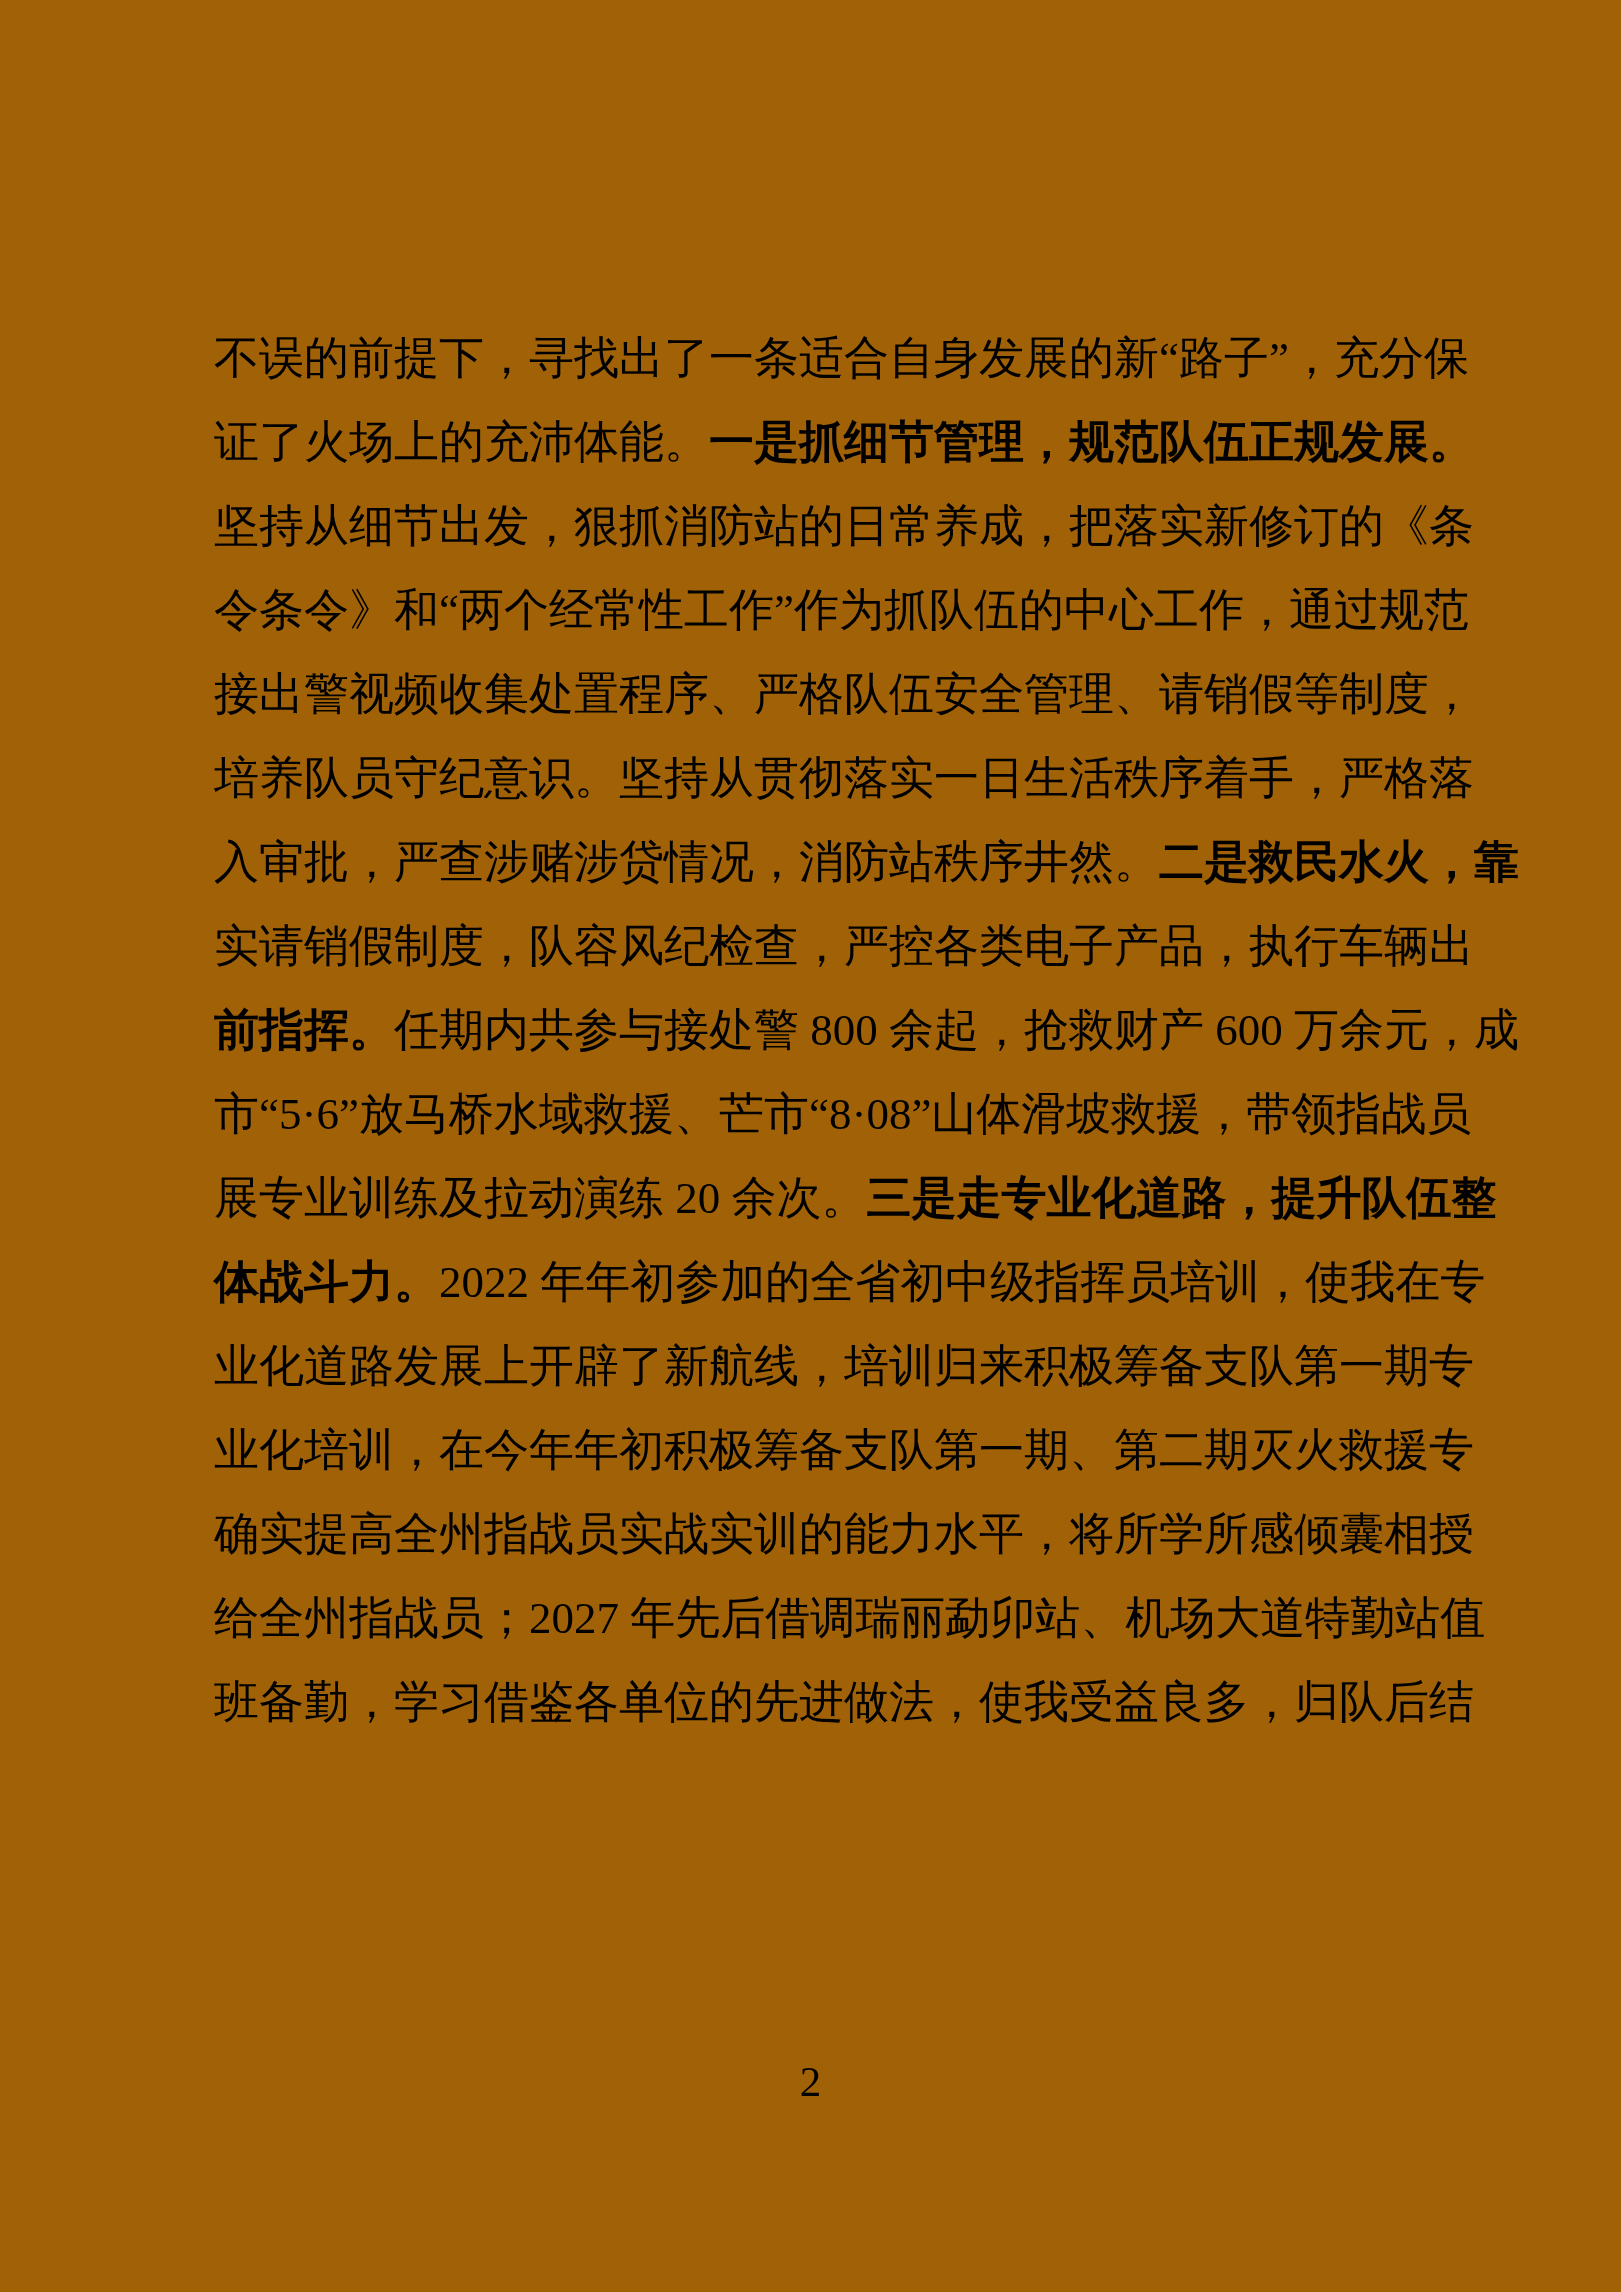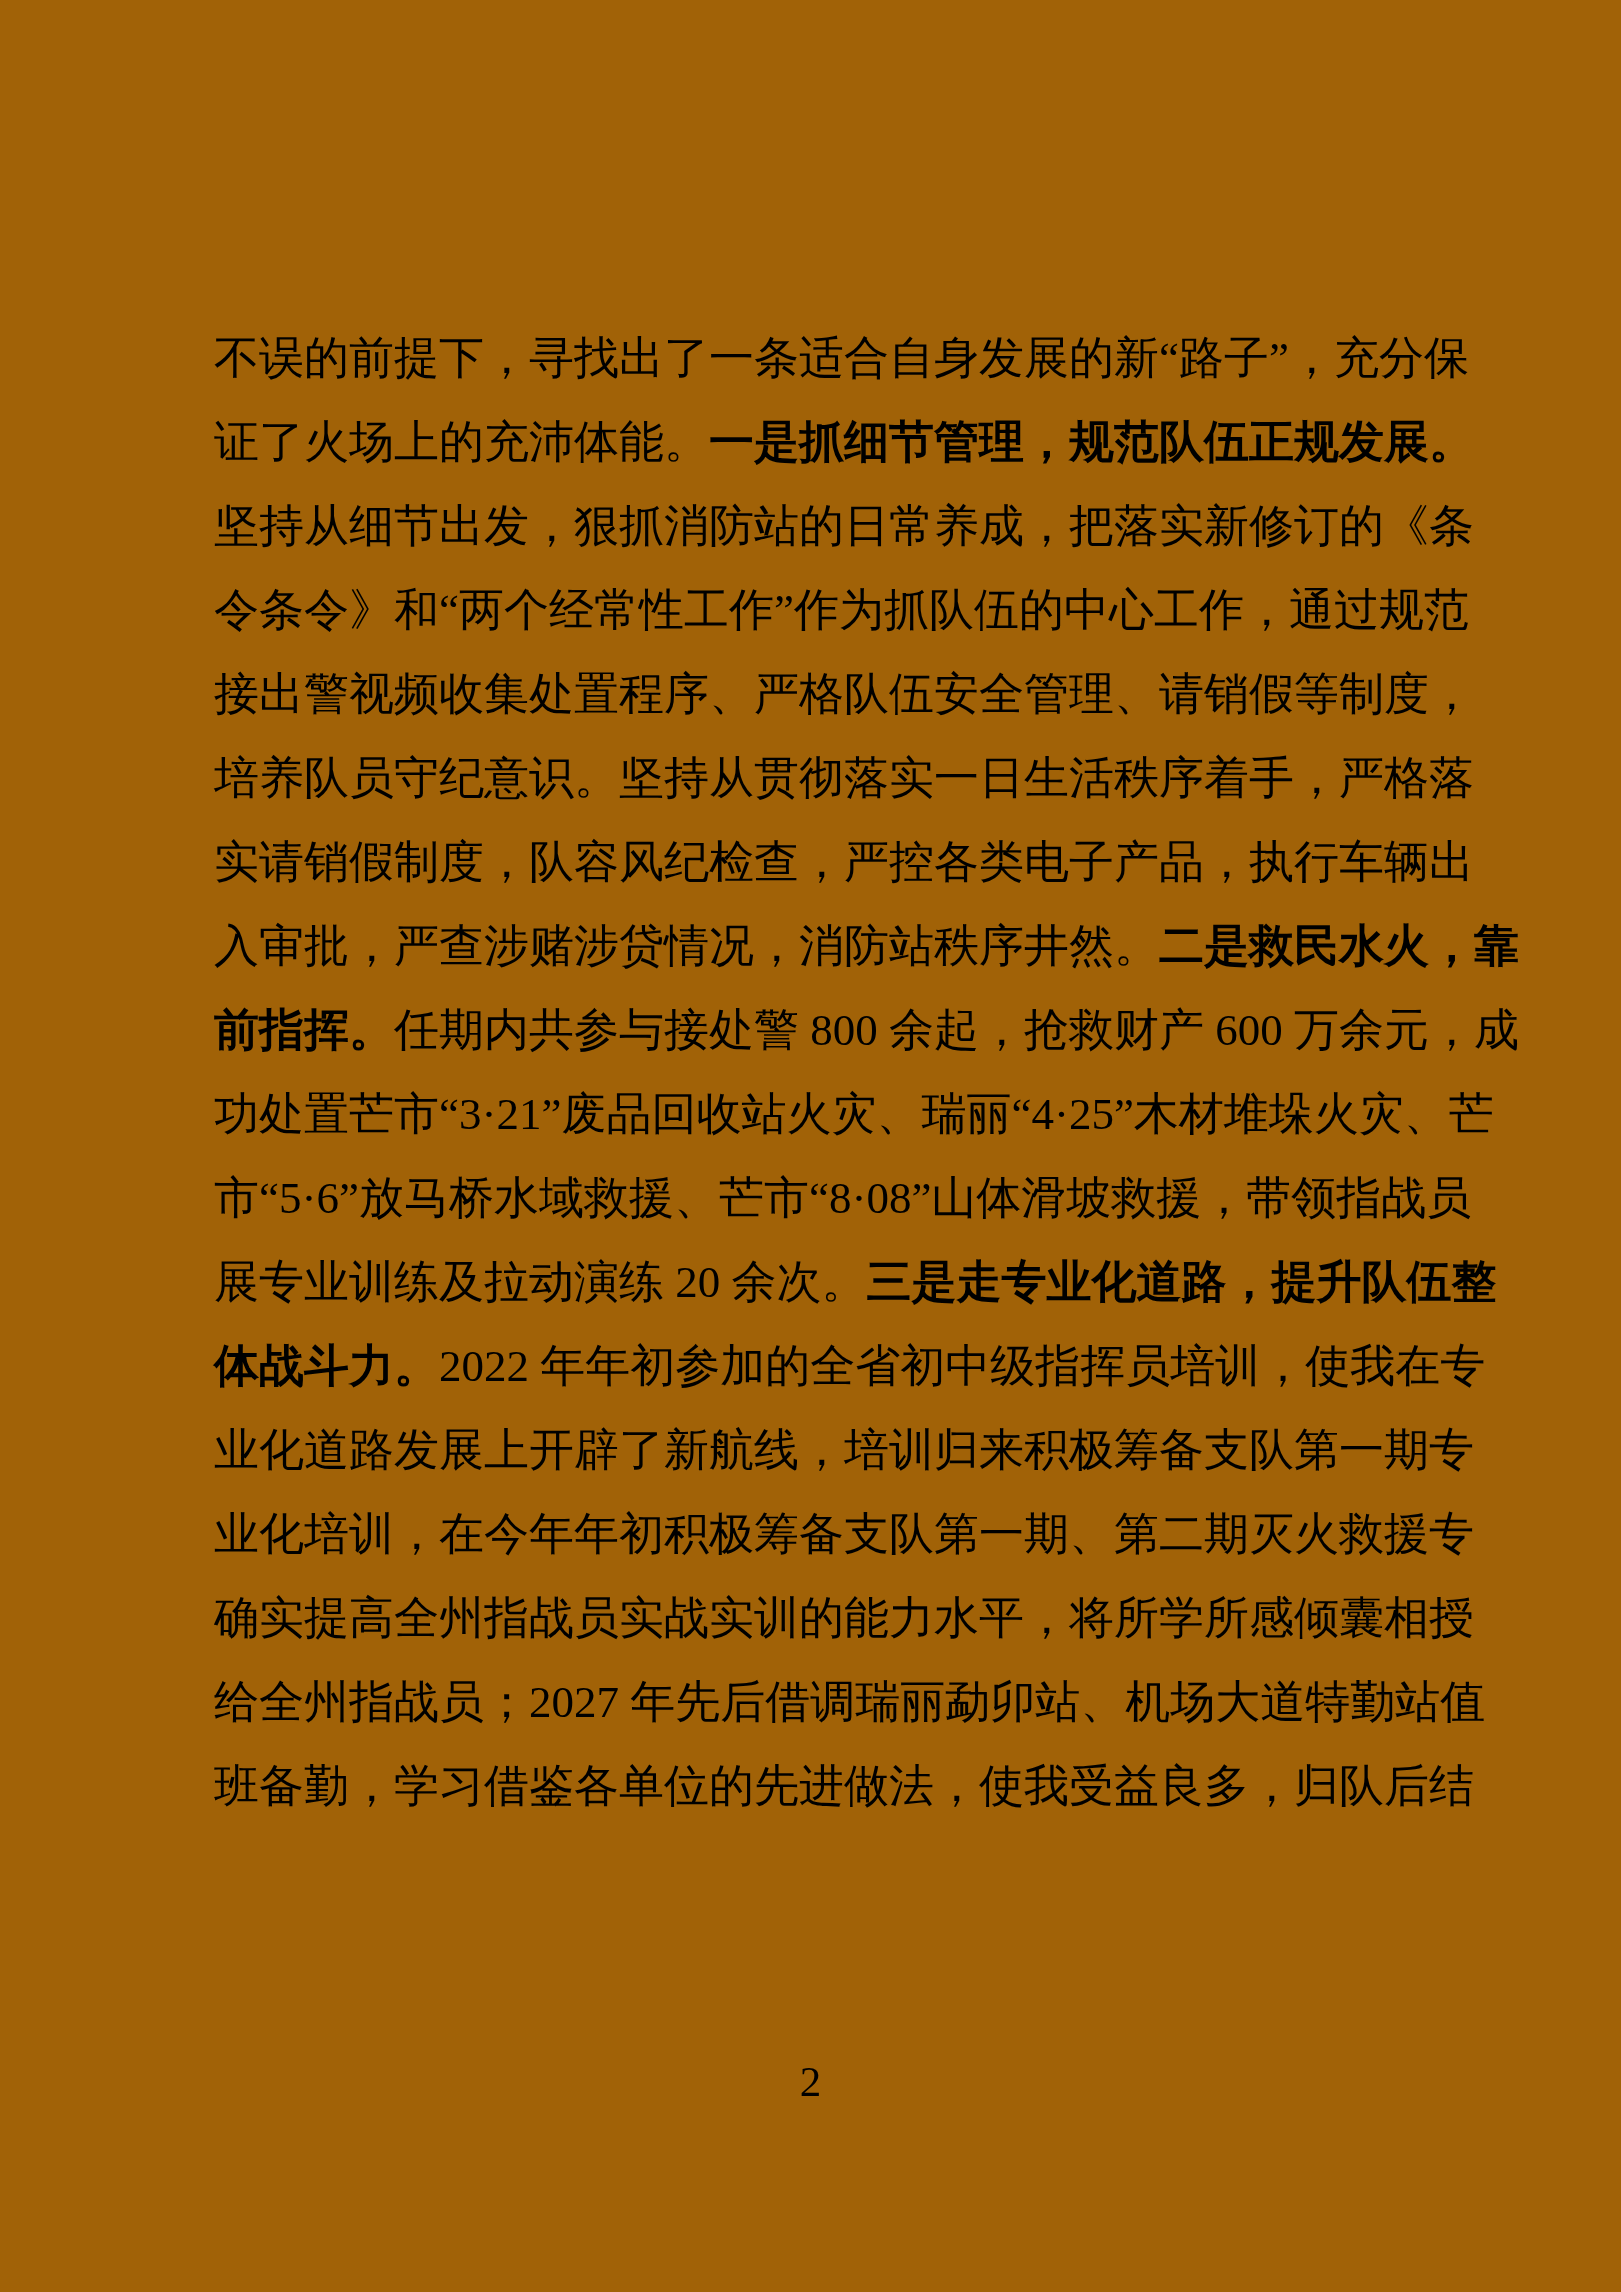--- a/index.html
+++ b/index.html
@@ -52,24 +52,23 @@
 <body>
 
 <div class="page">
   <div class="text-block" id="text-block">
       <div class="line"><span class="seg">不误的前提下，寻找出了一条适合自身发展的新“路子”，充分保</span></div>
       <div class="line"><span class="seg">证了火场上的充沛体能。</span><span class="seg seg-bold">一是抓细节管理，规范队伍正规发展。</span></div>
       <div class="line"><span class="seg">坚持从细节出发，狠抓消防站的日常养成，把落实新修订的《条</span></div>
       <div class="line"><span class="seg">令条令》和“两个经常性工作”作为抓队伍的中心工作，通过规范</span></div>
       <div class="line"><span class="seg">接出警视频收集处置程序、严格队伍安全管理、请销假等制度，</span></div>
       <div class="line"><span class="seg">培养队员守纪意识。坚持从贯彻落实一日生活秩序着手，严格落</span></div>
+      <div class="line"><span class="seg">入审批，严查涉赌涉贷情况，消防站秩序井然。</span><span class="seg seg-bold">二是救民水火，靠</span></div>
       <div class="line"><span class="seg">实请销假制度，队容风纪检查，严控各类电子产品，执行车辆出</span></div>
-      <div class="line"><span class="seg">入审批，严查涉赌涉贷情况，消防站秩序井然。</span><span class="seg seg-bold">二是救民水火，靠</span></div>
       <div class="line"><span class="seg seg-bold">前指挥。</span><span class="seg">任期内共参与接处警 800 余起，抢救财产 600 万余元，成</span></div>
-      <div class="line"><span class="seg">功处置芒市“3·21”废品回收站火灾、瑞丽“4·25”木材堆垛火灾、芒</span></div>
       <div class="line"><span class="seg">市“5·6”放马桥水域救援、芒市“8·08”山体滑坡救援，带领指战员</span></div>
       <div class="line"><span class="seg">展专业训练及拉动演练 20 余次。</span><span class="seg seg-bold">三是走专业化道路，提升队伍整</span></div>
       <div class="line"><span class="seg seg-bold">体战斗力。</span><span class="seg">2022 年年初参加的全省初中级指挥员培训，使我在专</span></div>
       <div class="line"><span class="seg">业化道路发展上开辟了新航线，培训归来积极筹备支队第一期专</span></div>
       <div class="line"><span class="seg">业化培训，在今年年初积极筹备支队第一期、第二期灭火救援专</span></div>
       <div class="line"><span class="seg">确实提高全州指战员实战实训的能力水平，将所学所感倾囊相授</span></div>
       <div class="line"><span class="seg">给全州指战员；2027 年先后借调瑞丽勐卯站、机场大道特勤站值</span></div>
       <div class="line"><span class="seg">班备勤，学习借鉴各单位的先进做法，使我受益良多，归队后结</span></div>
     </div>
   <div class="page-number">2</div>

